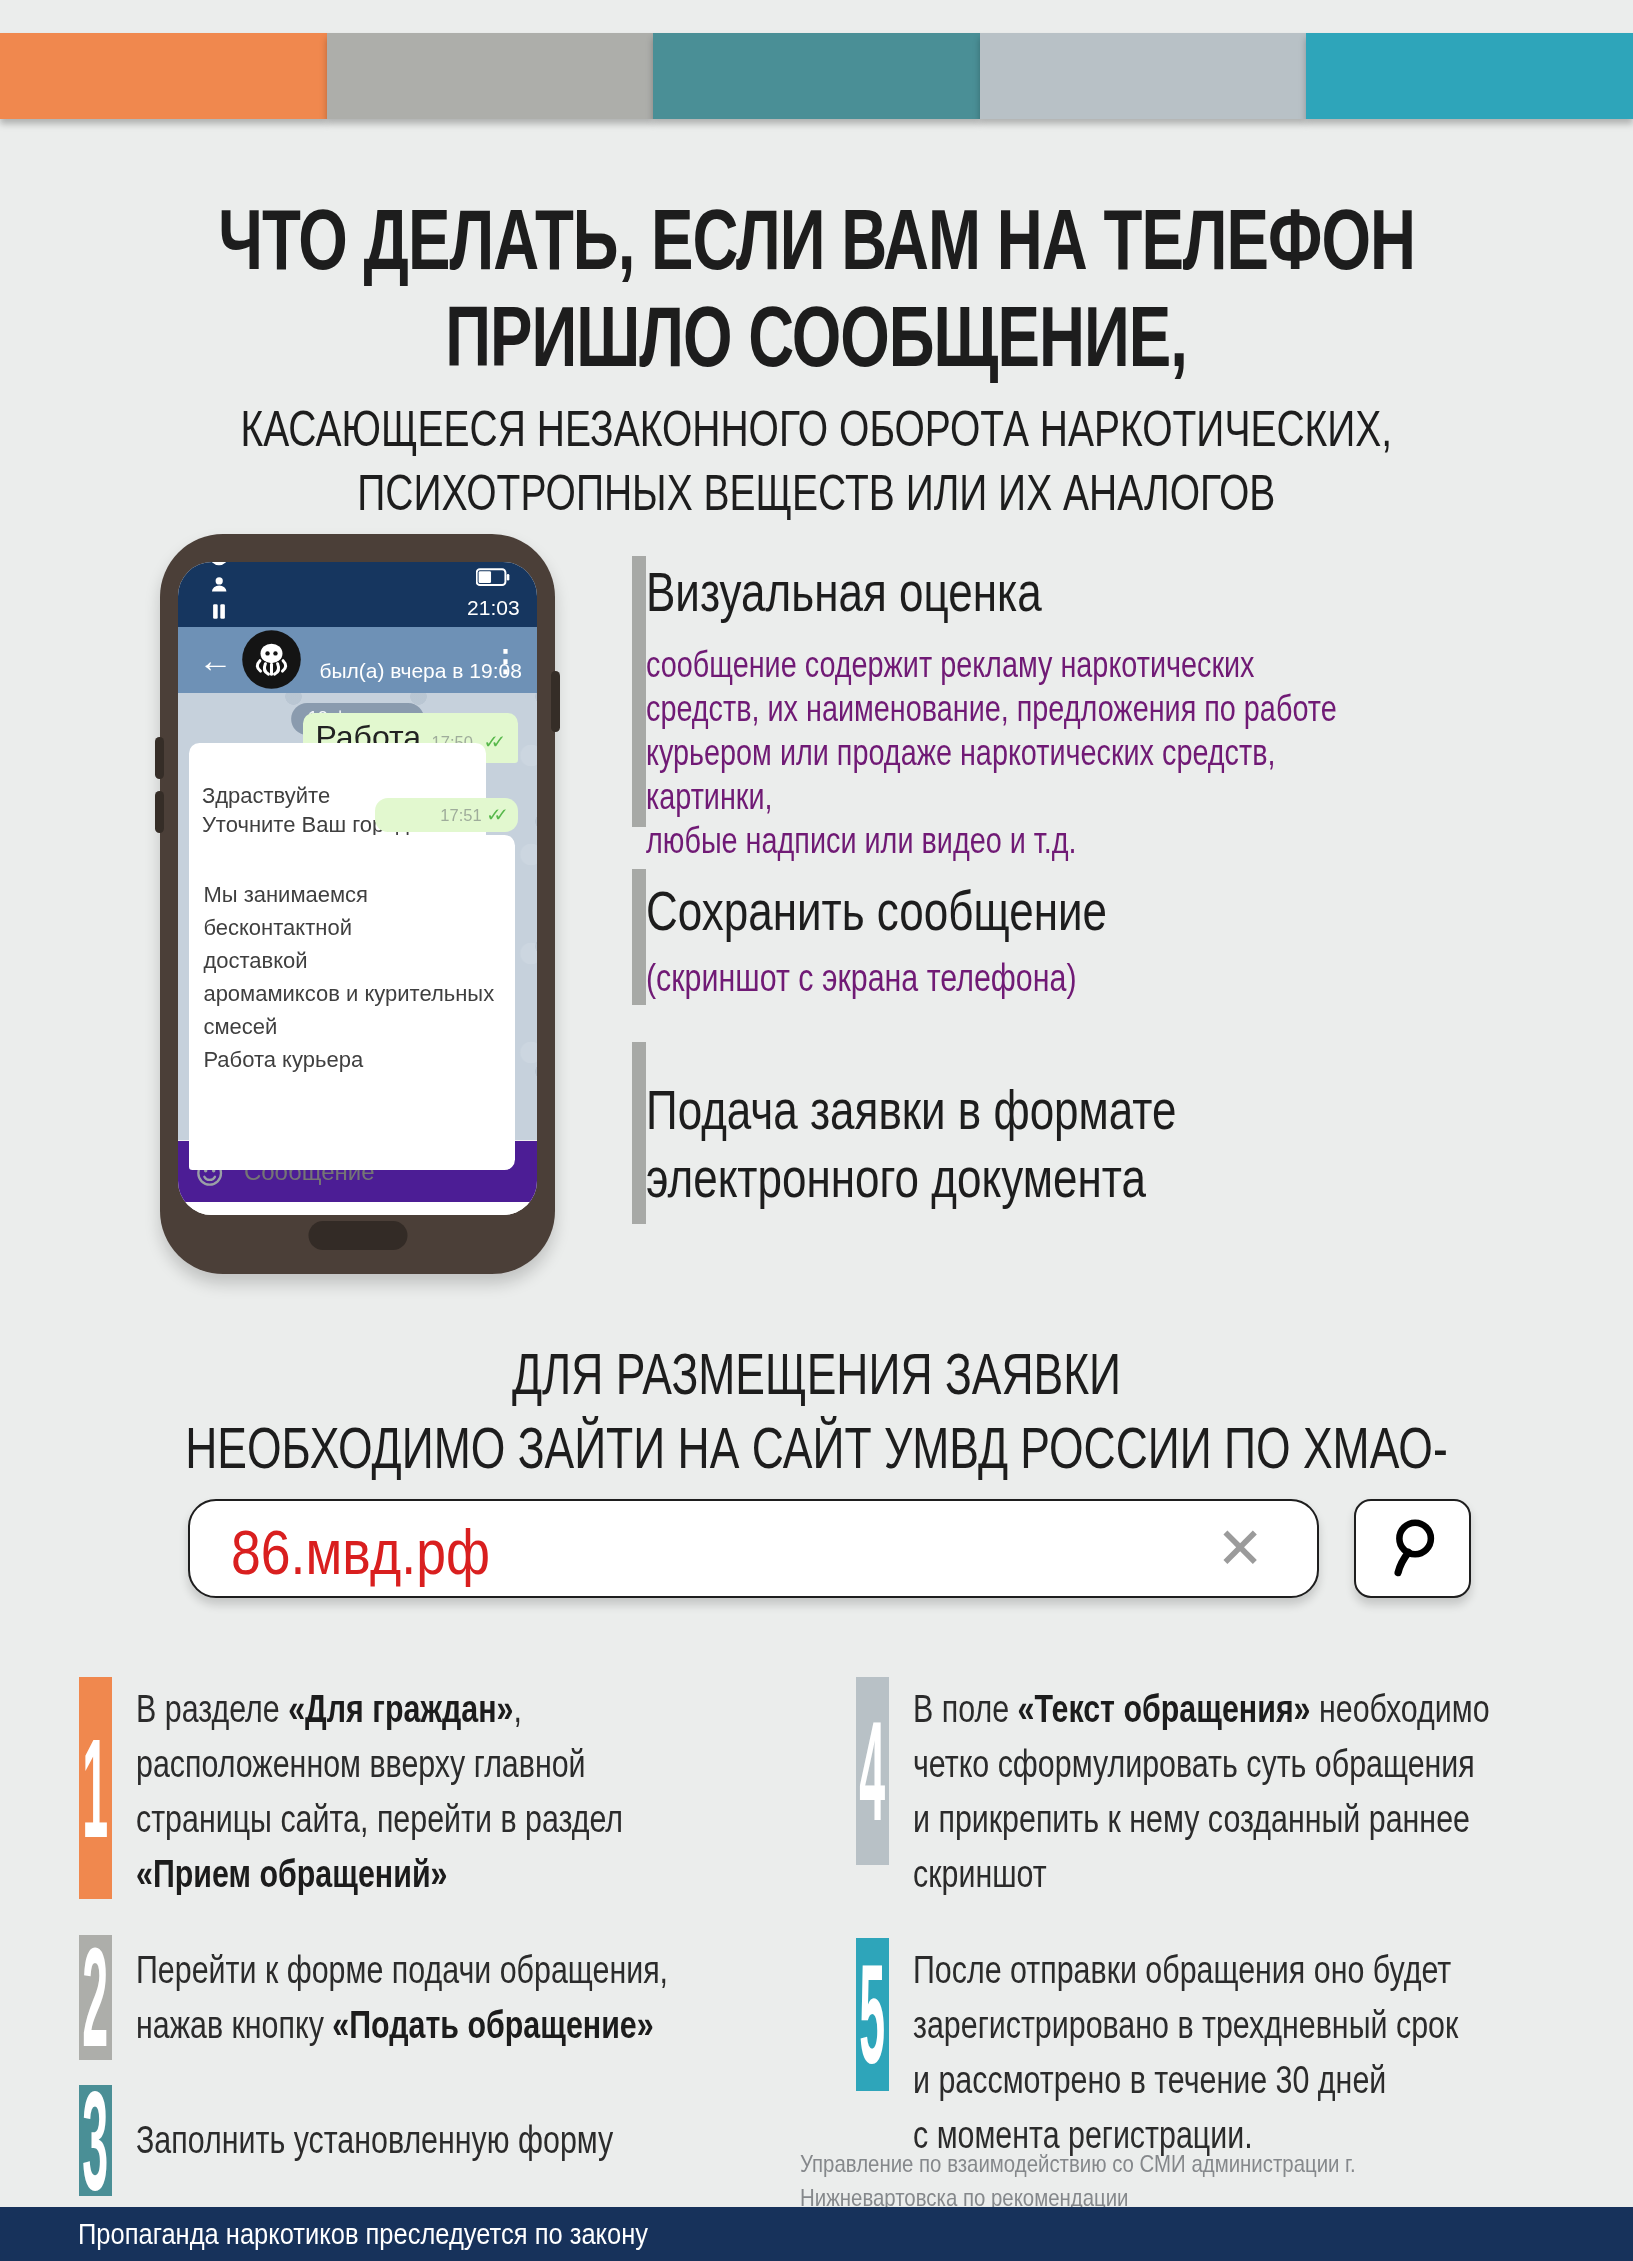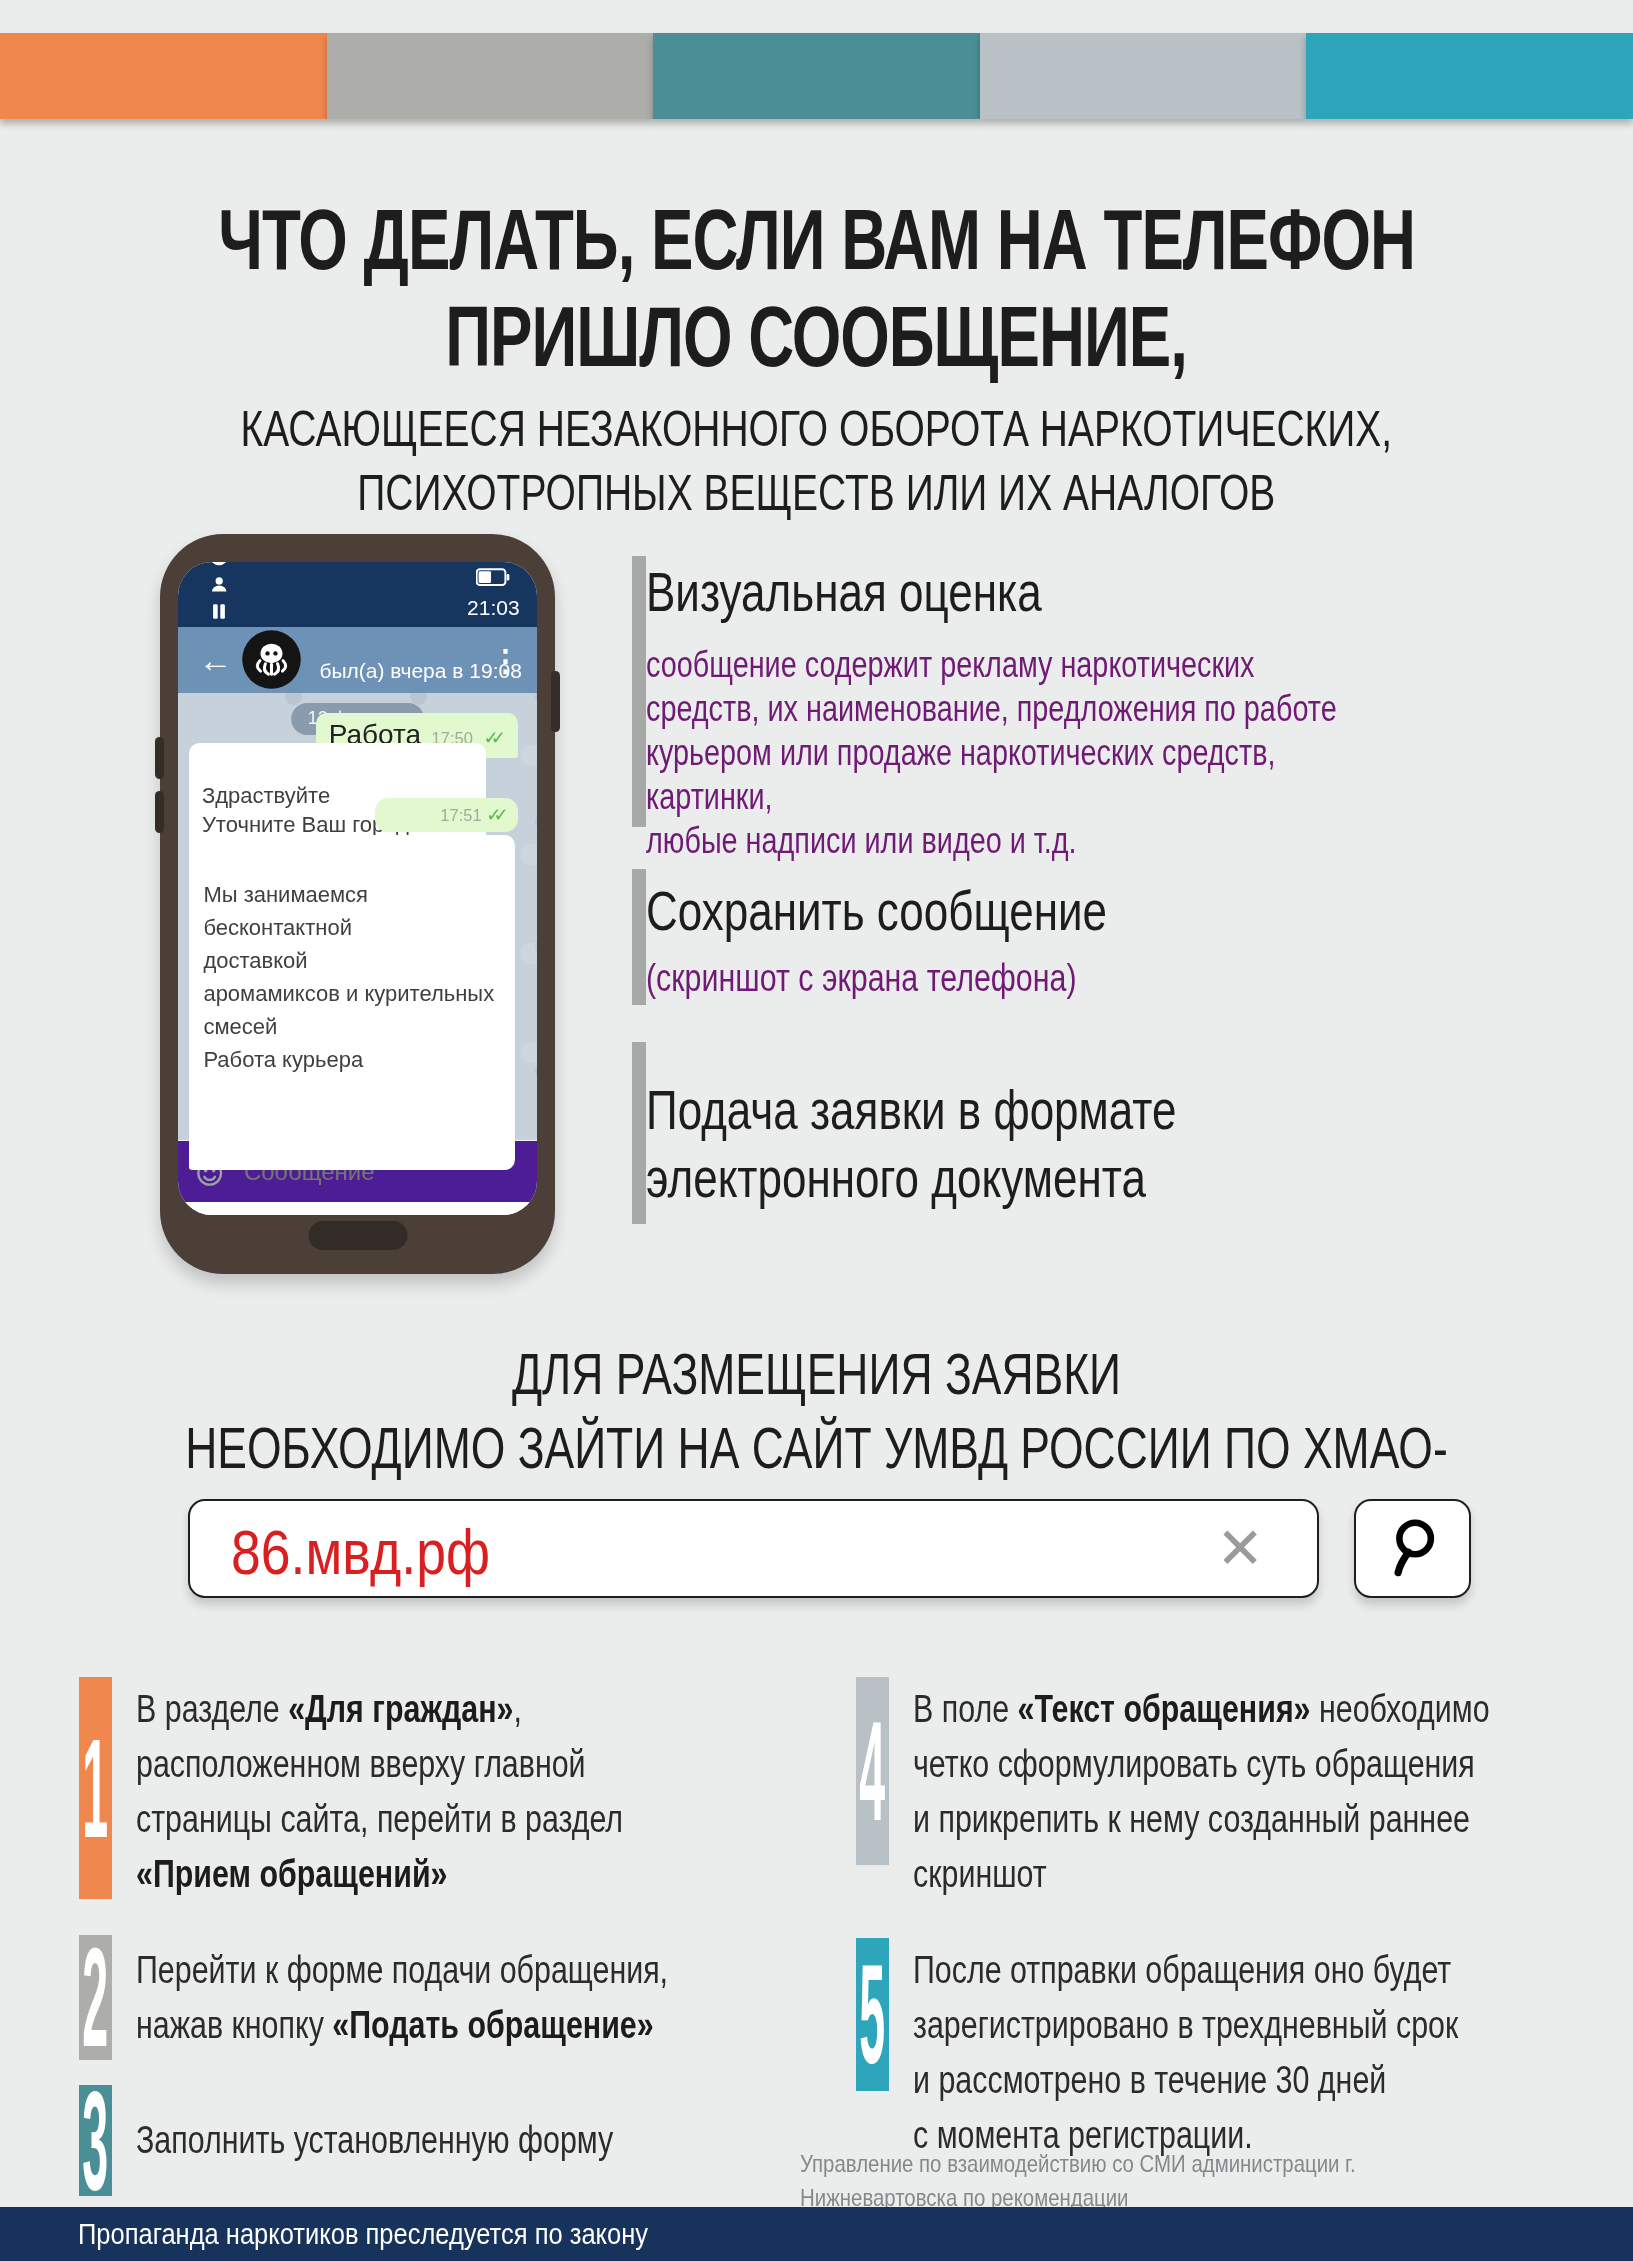--- a/index.html
+++ b/index.html
@@ -45,21 +45,21 @@
   .chatarea{flex:1;background:#C6D1DC;position:relative;
      background-image:radial-gradient(rgba(255,255,255,.10) 10.5px,transparent 11.2px),
                       radial-gradient(rgba(96,118,146,.12) 8px,transparent 8.6px);
      background-size:99px 99px,125px 125px;background-position:6.6px 13px,53px 66px;}
   .datepill{position:absolute;top:10.5px;left:50%;transform:translateX(-50%);
             background:rgba(125,143,163,.82);color:#F4F7FA;font-size:18px;padding:5.3px 17px;border-radius:20px;}
   .bub{position:absolute;border-radius:10.5px;}
   .out{background:#E2F8CF;border-bottom-right-radius:3.3px;}
   .in{background:#fff;border-bottom-left-radius:3.3px;}
   .out1{top:20px;right:18.4px;padding:6.6px 12px 6.6px 13px;display:flex;align-items:baseline;gap:10.5px;}
-  .out1 .m-text{font-size:28px;color:#222;}
+  .out1 .m-text{font-size:32px;color:#222;}
   .meta{font-size:16.5px;color:#9FAC9B;white-space:nowrap;}
   .ticks{color:#57B84B;font-size:18.4px;letter-spacing:-8px;padding-right:8px;}
   .in1{top:50px;left:10.5px;width:271px;padding:9.2px 13px 8px;font-size:22px;line-height:29px;color:#3f3f3f;}
   .in1 .meta,.in2 .meta{color:#B7BCB9;}
   .in1 .meta{position:absolute;right:9.2px;bottom:6.6px;}
   .out2{top:105px;right:18.4px;width:143px;height:34px;border-radius:13px;}
   .out2 .meta{position:absolute;right:9.2px;bottom:5.3px;}
   .in2{top:142px;left:10.5px;width:297px;height:314px;padding:10.5px 14.5px;
        font-size:22px;line-height:33px;color:#3f3f3f;white-space:pre-line;}
   .inputbar{height:61px;background:#4c1d95;display:flex;align-items:center;padding:0 17px;gap:14.5px;flex:none;
@@ -76,21 +76,21 @@
   .sec2{top:869px;height:136px;padding-top:9.2px;}
   .sec2 .sec-b{font-size:38px;margin-top:12px;}
   .sec3{top:1042px;height:182px;padding-top:34px;}
   .sec3 .sec-h{line-height:68px;}
 
   
   .cta{position:absolute;top:1337px;left:0;width:100%;text-align:center;font-size:57px;line-height:74px;}
 
   
   .searchbox{position:absolute;left:188px;top:1499px;width:1131px;height:99px;background:#fff;
-             border:2.6px solid #1e1e1e;border-radius:17px;box-sizing:border-box;
+             border:2.6px solid #1e1e1e;border-radius:28px;box-sizing:border-box;
              box-shadow:0 6.6px 9.2px rgba(0,0,0,.16);}
   .searchvalue{position:absolute;left:41px;top:14.5px;font-size:63px;color:#D91F1F;}
   .clearx{position:absolute;right:53px;top:50%;transform:translateY(-52%);font-size:57px;color:#9B9B9B;}
   .searchbtn{position:absolute;left:1354px;top:1499px;width:117px;height:99px;background:#fff;
              border:2.6px solid #1e1e1e;border-radius:17px;box-sizing:border-box;
              box-shadow:0 6.6px 9.2px rgba(0,0,0,.16);display:flex;align-items:center;justify-content:center;}
 
   
   .stepbar{position:absolute;width:33px;display:flex;align-items:center;justify-content:center;overflow:visible;}
   .stepnum{font-size:141px;font-weight:bold;color:#fff;line-height:1;transform:scaleX(.33);transform-origin:center;}

